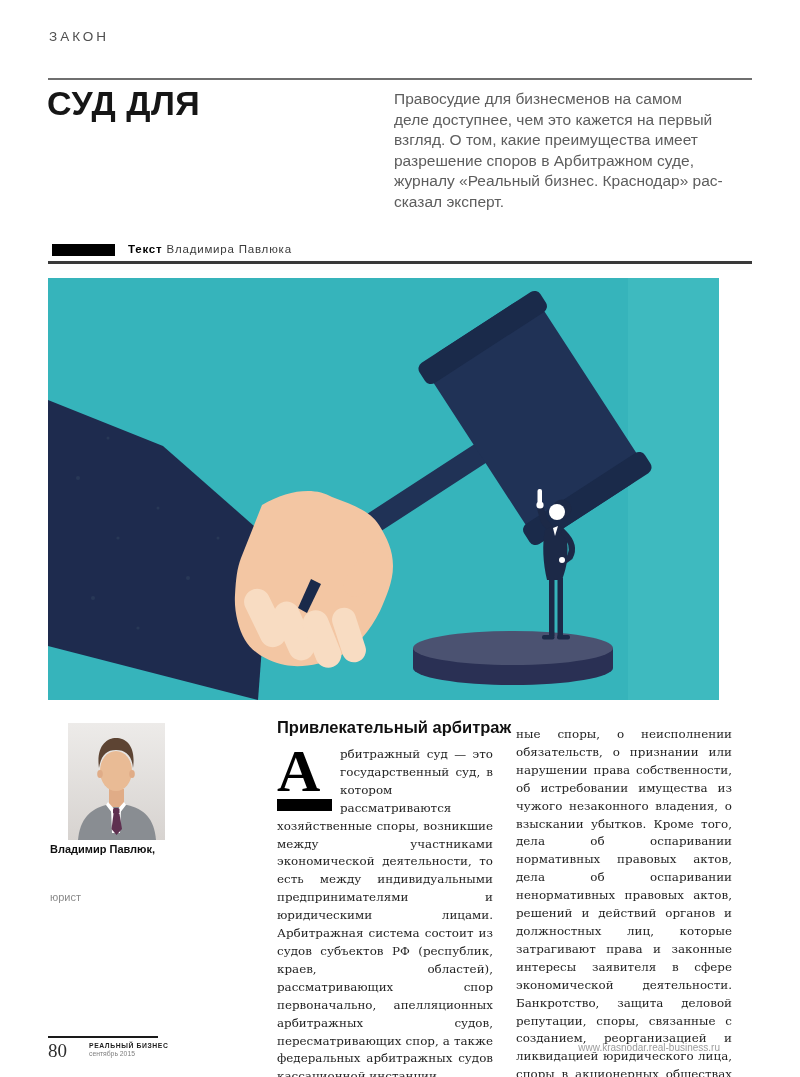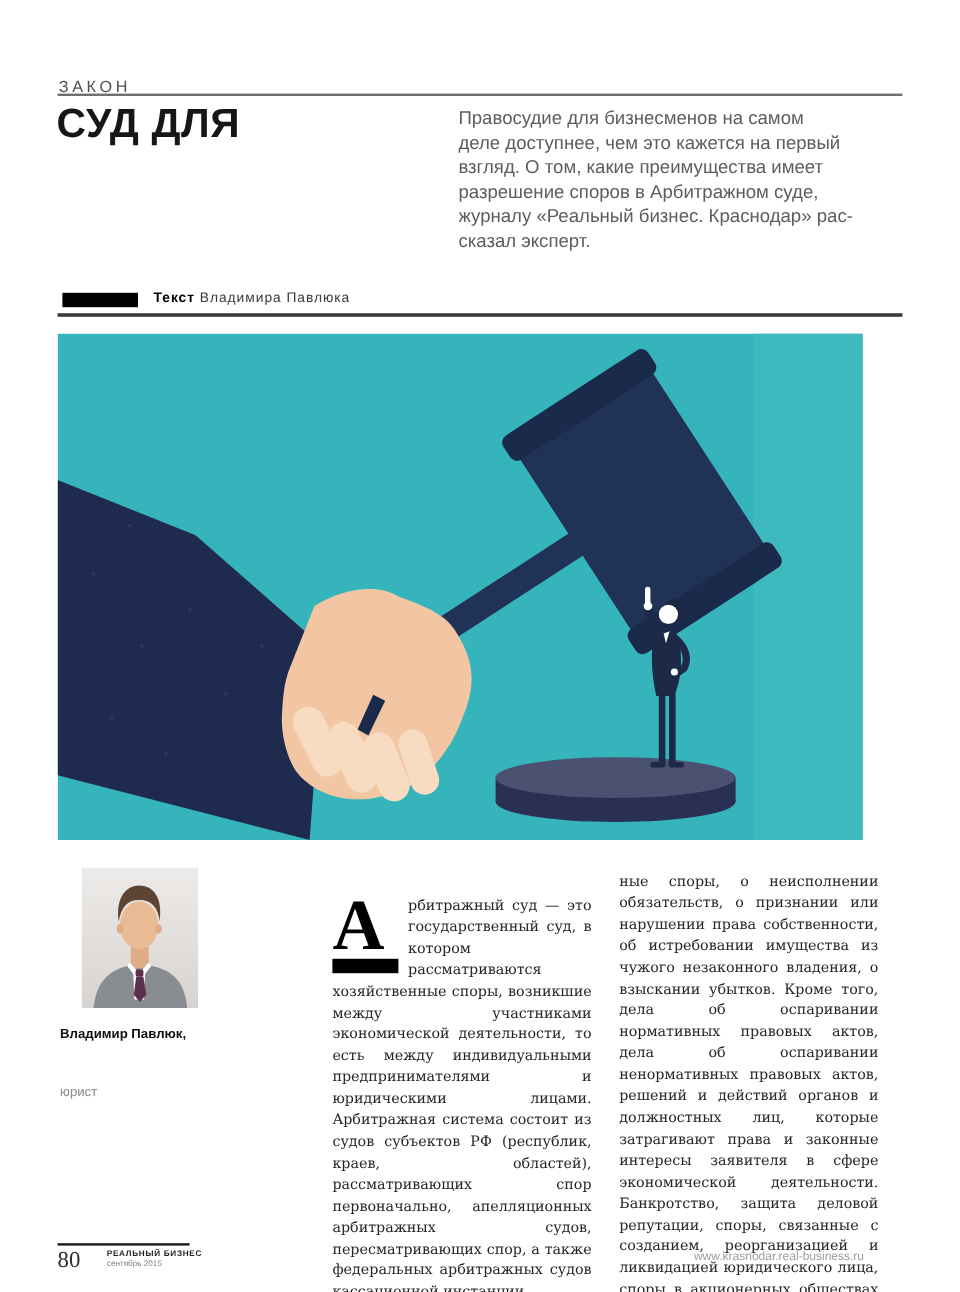--- a/index.html
+++ b/index.html
@@ -3,40 +3,40 @@
 <meta charset="utf-8">
 <style>
   html,body{margin:0;padding:0;background:#9a9a9a;}
   .page{
     position:relative;width:800px;height:1077px;background:#ffffff;
     margin:0 auto;overflow:hidden;
     font-family:"Liberation Sans",sans-serif;
   }
   .abs{position:absolute;}
 
-  .kicker{left:49px;top:29px;font-size:13.5px;letter-spacing:3px;color:#4f4f4f;margin-top:36px;}
+  .kicker{left:49px;top:29px;font-size:13.5px;letter-spacing:3px;color:#4f4f4f;}
   .rule-thin{left:48px;top:78px;width:704px;height:2px;background:#6f6f6f;}
 
   .page-title{left:47px;top:84px;color:#161616;font-weight:800;
     font-size:34px;line-height:38px;letter-spacing:.5px;}
   .page-title span{display:block;text-align:center;}
 
-  .intro{left:382px;top:89px;width:340px;font-size:15.5px;line-height:20.6px;
+  .intro{left:394px;top:89px;width:340px;font-size:15.5px;line-height:20.6px;
     color:#5d5d5d;white-space:pre-line;}
 
   .byline-bar{left:52px;top:244px;width:63px;height:12px;background:#000;}
   .byline{left:128px;top:243px;font-size:11.5px;letter-spacing:.8px;color:#3a3a3a;}
   .byline b{color:#000;font-weight:700;margin-right:4px;}
   .rule-thick{left:48px;top:261px;width:704px;height:3px;background:#3a3a3a;}
 
   .illo{left:48px;top:278px;width:671px;height:422px;display:block;}
 
   .photo{left:68px;top:723px;width:97px;height:117px;display:block;}
   .caption{left:50px;top:843px;line-height:13px;}
-  .caption .name{font-size:11px;font-weight:700;color:#101010;margin-top:13px;}
+  .caption .name{font-size:11px;font-weight:700;color:#101010;}
   .caption .role{font-size:11px;color:#8a8a8a;margin-top:35px;}
 
   .art-heading{left:277px;top:718px;font-size:16.5px;font-weight:700;color:#101010;}
 
   .col{width:216px;font-family:"DejaVu Serif",serif;font-size:11.9px;
     line-height:17.9px;color:#242424;text-align:justify;}
   .col p{margin:0;}
   .col-left{left:277px;top:746px;}
   .col-right{left:516px;top:726px;}
 
@@ -164,20 +164,21 @@
     <path fill="#ffffff" d="M43,86 L48,95 L53,86 L52,110 L44,110 Z"></path>
     <rect fill="#5e3050" x="45" y="85" width="6.5" height="6" rx="1.5"></rect>
     <path fill="#5e3050" d="M45.5,91 L51.5,91 L54,106 L48.5,112 L43.5,106 Z"></path>
   </svg>
 
   <div class="abs caption">
     <div class="name">Владимир Павлюк,</div>
     <div class="role">юрист</div>
   </div>
 
+  <div class="abs art-heading">Привлекательный арбитраж</div>
 
   <div class="abs col col-left">
     <div class="dropcap-box">
       <span class="dropcap">А</span>
       <div class="dropcap-bar"></div>
     </div>
     <p>рбитражный суд — это государственный суд, в котором рассматриваются хозяйственные споры, возникшие между участниками экономической деятельности, то есть между индивидуальными предпринимателями и юридическими лицами. Арбитражная система состоит из судов субъектов РФ (республик, краев, областей), рассматривающих спор первоначально, апелляционных арбитражных судов, пересматривающих спор, а также федеральных арбитражных судов кассационной инстанции.</p>
 
   </div>
 

